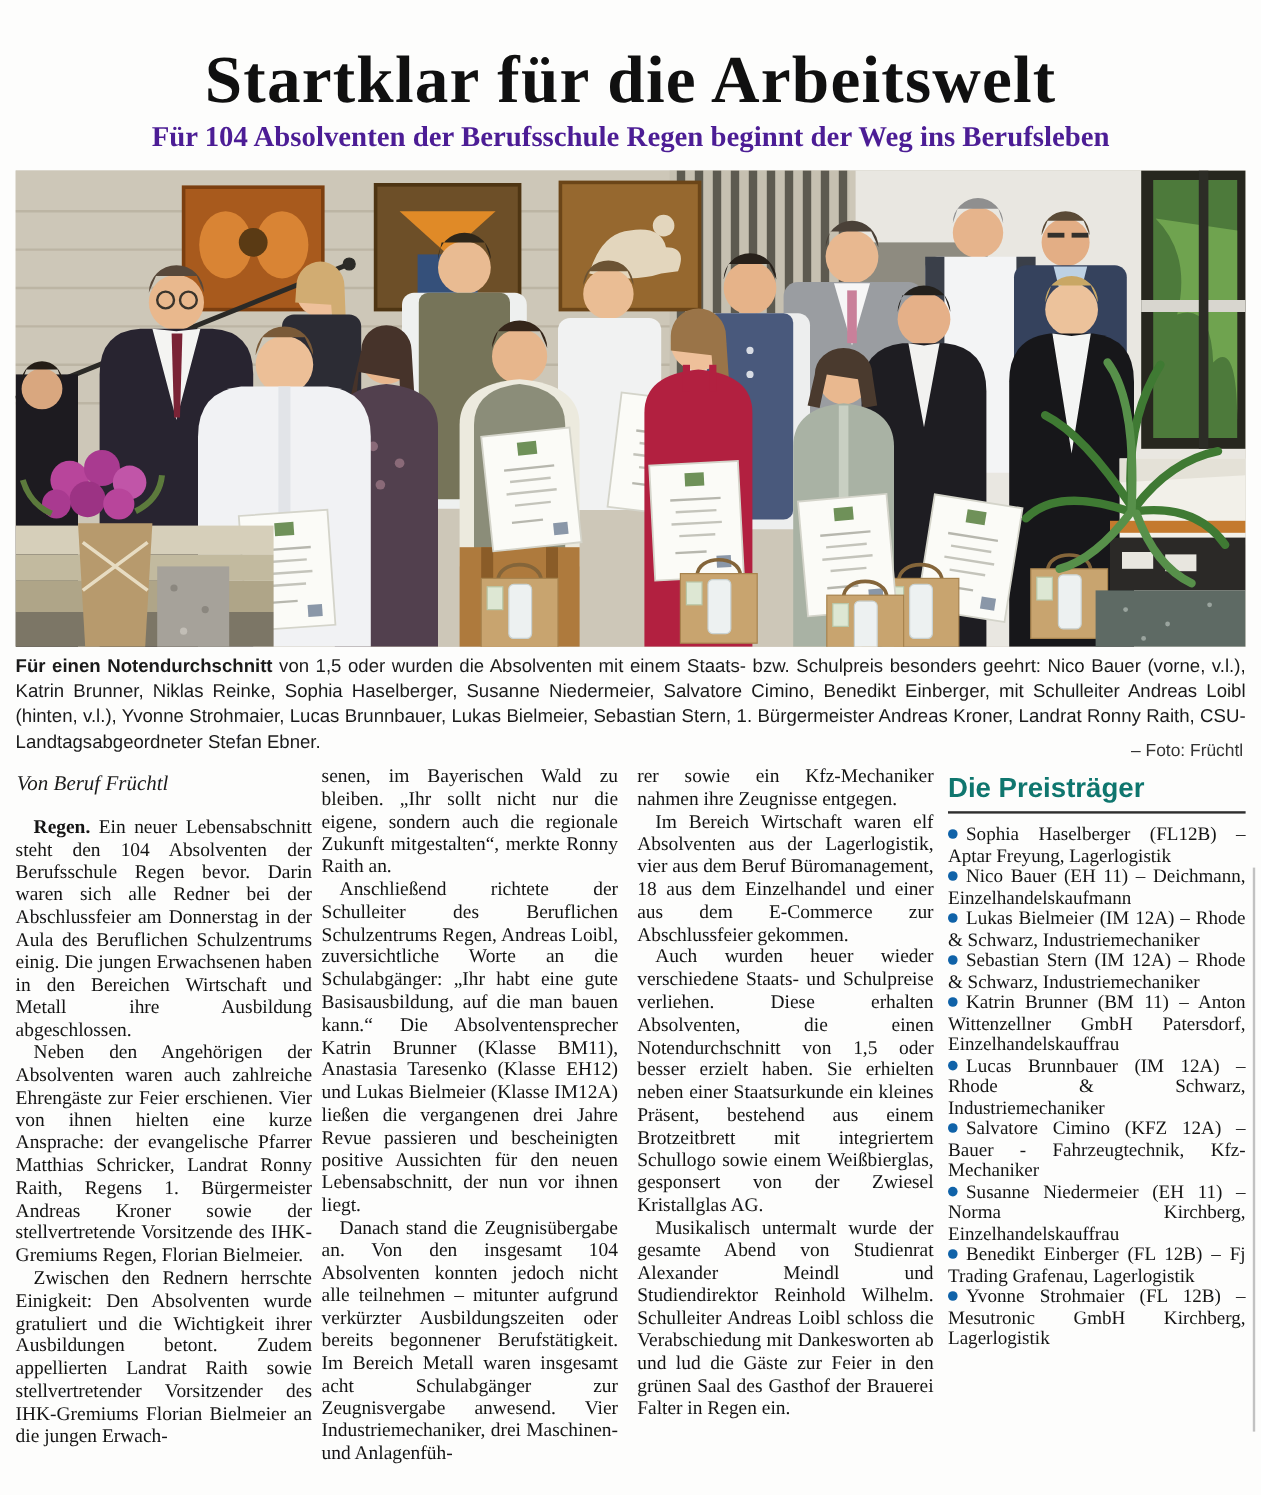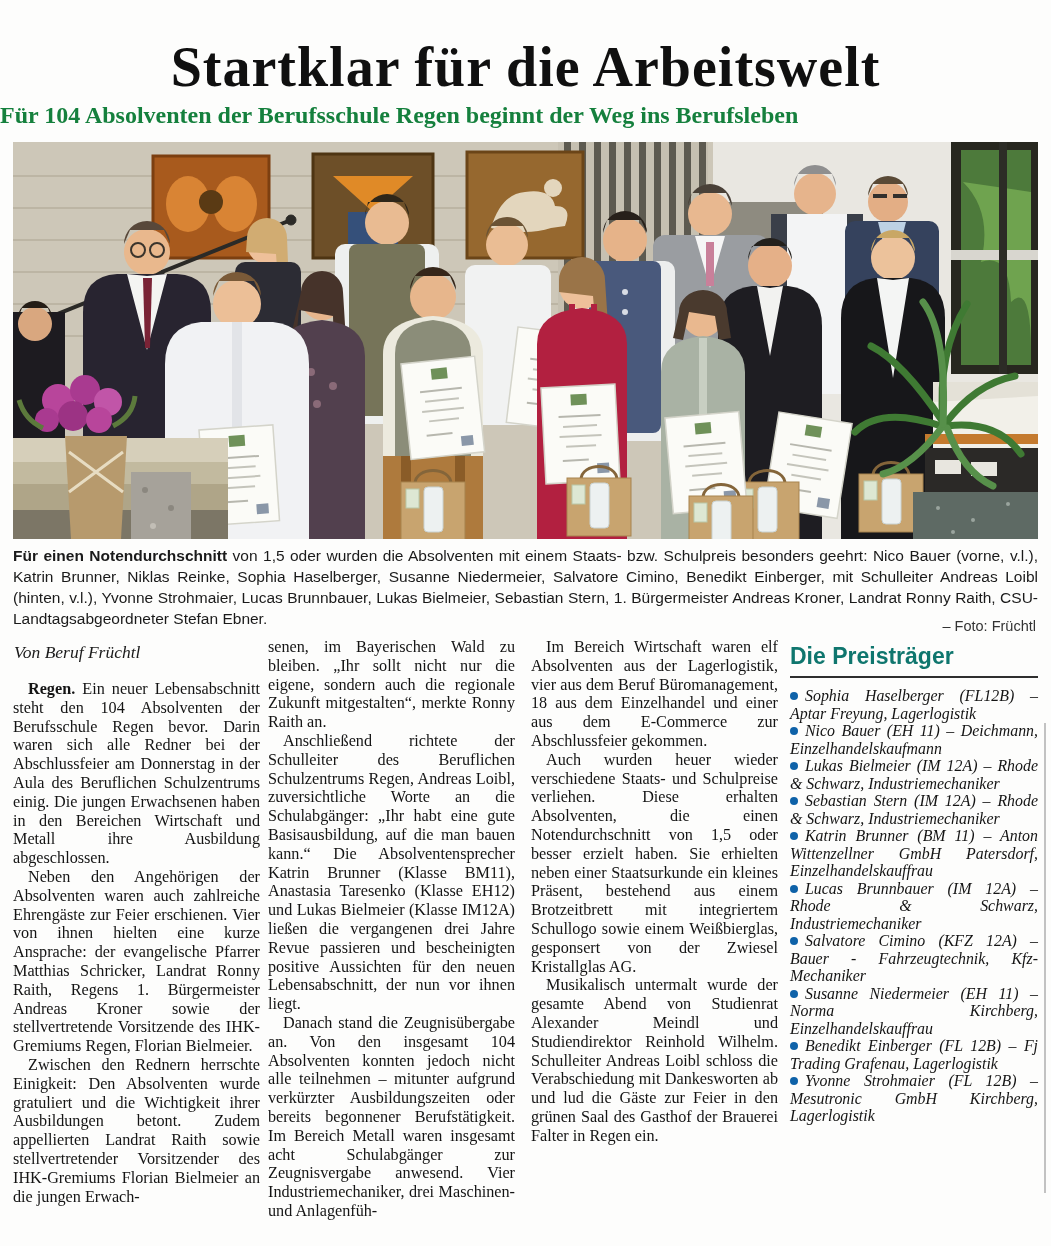--- a/index.html
+++ b/index.html
@@ -5,22 +5,22 @@
   html,body{margin:0;padding:0;}
   body{
     width:1051px;height:1246px;position:relative;background:#fdfdfc;
     font-family:"Liberation Serif", serif;color:#141414;overflow:hidden;
   }
   .headline{
     position:absolute;top:38px;left:0;width:100%;margin:0;text-align:center;
     font:700 56px/1.05 "Liberation Serif", serif;letter-spacing:1px;color:#101010;
   }
   .subhead{
-    position:absolute;top:102px;left:0;width:100%;margin:0;
-    font:700 24px/1.1 "Liberation Serif", serif;color:#15803d;
+    position:absolute;top:102px;left:0;width:100%;margin:0;text-align:center;
+    font:700 24px/1.1 "Liberation Serif", serif;color:#4c1d95;
   }
   .photo{
     position:absolute;left:13px;top:142px;width:1025px;height:397px;background:#cdc8ba;
   }
   .photo svg{display:block;width:100%;height:100%;}
   .caption{
     position:absolute;left:13px;top:545px;width:1025px;min-height:104px;
     font:15.5px/21px "Liberation Sans", sans-serif;text-align:justify;color:#1a1a1a;
   }
   .caption b{font-weight:700;}
@@ -42,21 +42,21 @@
   }
   .col p.body.indent{text-indent:15px;}
   .col p.body b{font-weight:700;}
   .prize-head{
     margin:6px 0 0 0;font:700 23px/1.1 "Liberation Sans", sans-serif;color:#0f766e;
     padding-bottom:7px;border-bottom:2px solid #2e2e2e;
   }
   .prize-list{margin-top:9px;}
   .prize-item{
     margin:0;font-size:15.9px;line-height:17.5px;text-align:justify;
-    -webkit-hyphens:auto;hyphens:auto;font-style:italic;
+    -webkit-hyphens:auto;hyphens:auto;
   }
   .bullet{
     display:inline-block;width:8px;height:8px;border-radius:50%;
     background:#0f62a8;margin-right:7px;position:relative;top:-1px;
   }
   .col-rule{
     position:absolute;left:1044px;top:723px;width:2px;height:470px;background:#c2c2c2;
   }
 </style>
 </head>
@@ -325,20 +325,21 @@
 <p class="body indent"><b>Regen.</b> Ein neuer Lebensabschnitt steht den 104 Absolventen der Berufsschule Regen bevor. Darin waren sich alle Redner bei der Abschlussfeier am Donnerstag in der Aula des Beruflichen Schulzentrums einig. Die jungen Erwachsenen haben in den Bereichen Wirtschaft und Metall ihre Ausbildung abgeschlossen.</p>
     <p class="body indent">Neben den Angehörigen der Absolventen waren auch zahlreiche Ehrengäste zur Feier erschienen. Vier von ihnen hielten eine kurze Ansprache: der evangelische Pfarrer Matthias Schricker, Landrat Ronny Raith, Regens 1. Bürgermeister Andreas Kroner sowie der stellvertretende Vorsitzende des IHK-Gremiums Regen, Florian Bielmeier.</p>
     <p class="body indent">Zwischen den Rednern herrschte Einigkeit: Den Absolventen wurde gratuliert und die Wichtigkeit ihrer Ausbildungen betont. Zudem appellierten Landrat Raith sowie stellvertretender Vorsitzender des IHK-Gremiums Florian Bielmeier an die jungen Erwach-</p>
   </div>
 <div class="col body-col" id="col2">
     <p class="body">senen, im Bayerischen Wald zu bleiben. „Ihr sollt nicht nur die eigene, sondern auch die regionale Zukunft mitgestalten“, merkte Ronny Raith an.</p>
     <p class="body indent">Anschließend richtete der Schulleiter des Beruflichen Schulzentrums Regen, Andreas Loibl, zuversichtliche Worte an die Schulabgänger: „Ihr habt eine gute Basisausbildung, auf die man bauen kann.“ Die Absolventensprecher Katrin Brunner (Klasse BM11), Anastasia Taresenko (Klasse EH12) und Lukas Bielmeier (Klasse IM12A) ließen die vergangenen drei Jahre Revue passieren und bescheinigten positive Aussichten für den neuen Lebensabschnitt, der nun vor ihnen liegt.</p>
     <p class="body indent">Danach stand die Zeugnisübergabe an. Von den insgesamt 104 Absolventen konnten jedoch nicht alle teilnehmen – mitunter aufgrund verkürzter Ausbildungszeiten oder bereits begonnener Berufstätigkeit. Im Bereich Metall waren insgesamt acht Schulabgänger zur Zeugnisvergabe anwesend. Vier Industriemechaniker, drei Maschinen- und Anlagenfüh-</p>
   </div>
 <div class="col body-col" id="col3">
+    <p class="body">rer sowie ein Kfz-Mechaniker nahmen ihre Zeugnisse entgegen.</p>
     <p class="body indent">Im Bereich Wirtschaft waren elf Absolventen aus der Lagerlogistik, vier aus dem Beruf Büromanagement, 18 aus dem Einzelhandel und einer aus dem E-Commerce zur Abschlussfeier gekommen.</p>
     <p class="body indent">Auch wurden heuer wieder verschiedene Staats- und Schulpreise verliehen. Diese erhalten Absolventen, die einen Notendurchschnitt von 1,5 oder besser erzielt haben. Sie erhielten neben einer Staatsurkunde ein kleines Präsent, bestehend aus einem Brotzeitbrett mit integriertem Schullogo sowie einem Weißbierglas, gesponsert von der Zwiesel Kristallglas AG.</p>
     <p class="body indent">Musikalisch untermalt wurde der gesamte Abend von Studienrat Alexander Meindl und Studiendirektor Reinhold Wilhelm. Schulleiter Andreas Loibl schloss die Verabschiedung mit Dankesworten ab und lud die Gäste zur Feier in den grünen Saal des Gasthof der Brauerei Falter in Regen ein.</p>
   </div>
 
 <div class="col" id="sidebar">
   <h2 class="prize-head">Die Preisträger</h2>
   <div class="prize-list">
       <p class="prize-item"><span class="bullet"></span>Sophia Haselberger (FL12B) – Aptar Freyung, Lagerlogistik</p>
       <p class="prize-item"><span class="bullet"></span>Nico Bauer (EH 11) – Deichmann, Einzelhandelskaufmann</p>

